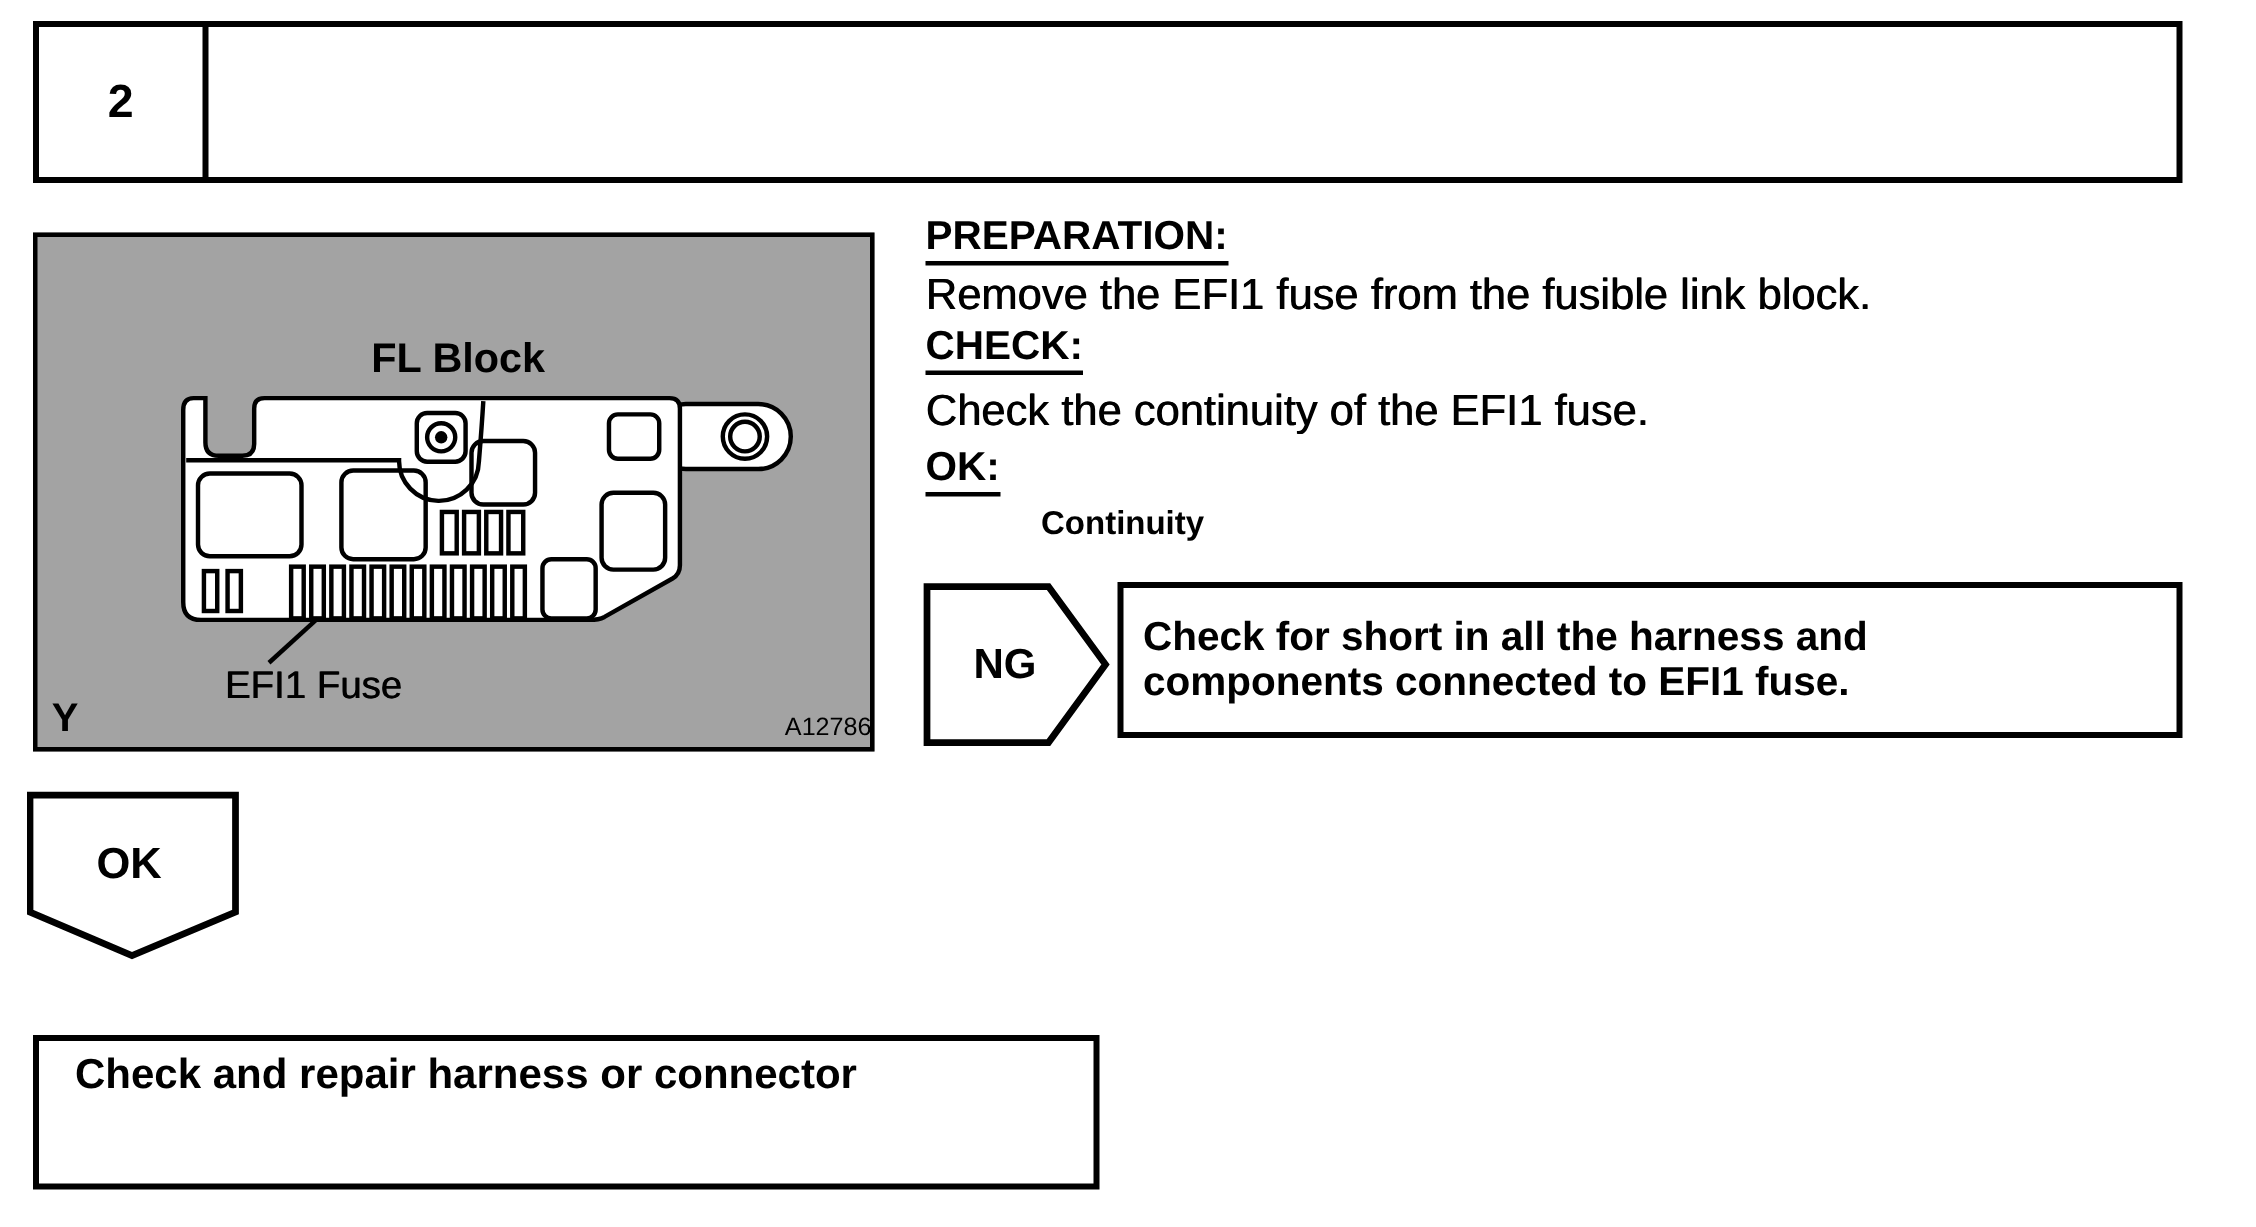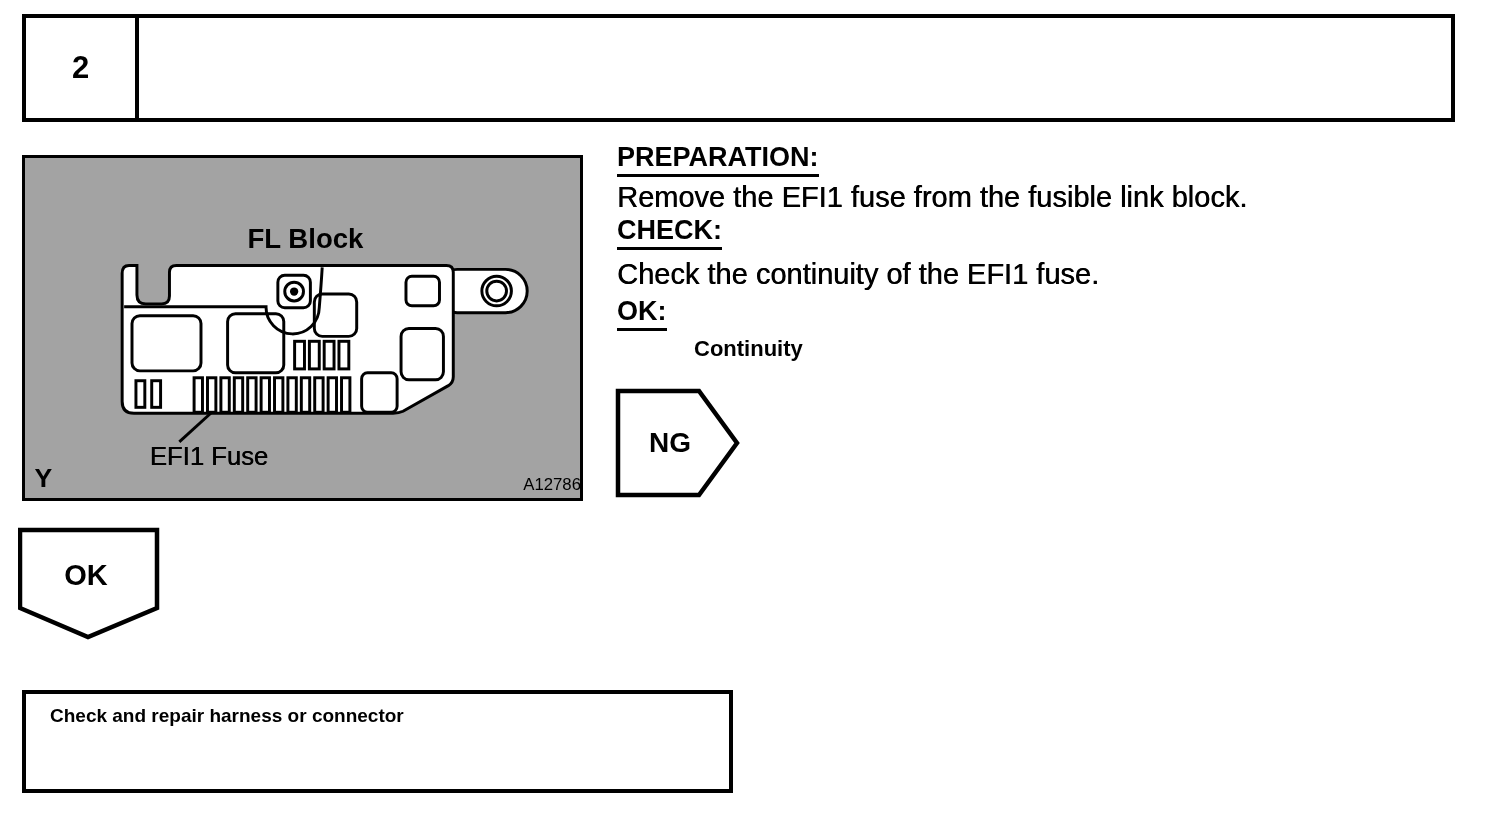--- a/index.html
+++ b/index.html
@@ -42,21 +42,21 @@
   .ng-box{
     left:745px;top:388px;width:710px;height:104px;
     border:4px solid #000;box-sizing:border-box;
     padding:17px 0 0 13px;font-weight:bold;font-size:27px;line-height:30px;
   }
 
   
   .result-box{
     left:22px;top:690px;width:711px;height:103px;
     border:4px solid #000;box-sizing:border-box;
-    padding:7px 0 0 24px;font-weight:bold;font-size:19px;line-height:30px;
+    padding:7px 0 0 24px;font-weight:bold;font-size:28px;line-height:30px;
   }
 
   .ink{stroke:#000;fill:none;stroke-width:3;}
   .ink-fill{stroke:#000;fill:#fff;stroke-width:3;}
   svg text{fill:#000;}
 </style>
 </head>
 <body>
 
 <div class="page">
@@ -142,20 +142,24 @@
   <div class="abs" style="left:617px;top:297px;">
     <span class="proc-head">OK:</span>
   </div>
   <div class="abs proc-bold" style="left:694px;top:336px;">Continuity</div>
 
   <svg class="abs" style="left:615px;top:386px;" width="126" height="114" viewBox="0 0 126 114">
     <polygon points="3,5 84,5 122,57 84,109 3,109" fill="#fff" stroke="#000" stroke-width="4.5"></polygon>
     <text x="55" y="66" font-size="28" font-weight="bold" text-anchor="middle">NG</text>
   </svg>
 
+  <div class="abs ng-box">
+    <div>Check for short in all the harness and</div>
+    <div>components connected to EFI1 fuse.</div>
+  </div>
 
   <svg class="abs" style="left:18px;top:527px;" width="142" height="114" viewBox="0 0 142 114">
     <polygon points="2,3 139,3 139,81 70,110 2,81" fill="#fff" stroke="#000" stroke-width="4.5"></polygon>
     <text x="68" y="58" font-size="29" font-weight="bold" text-anchor="middle">OK</text>
   </svg>
 
   <div class="abs result-box">
     <div>Check and repair harness or connector</div>
   </div>
 

